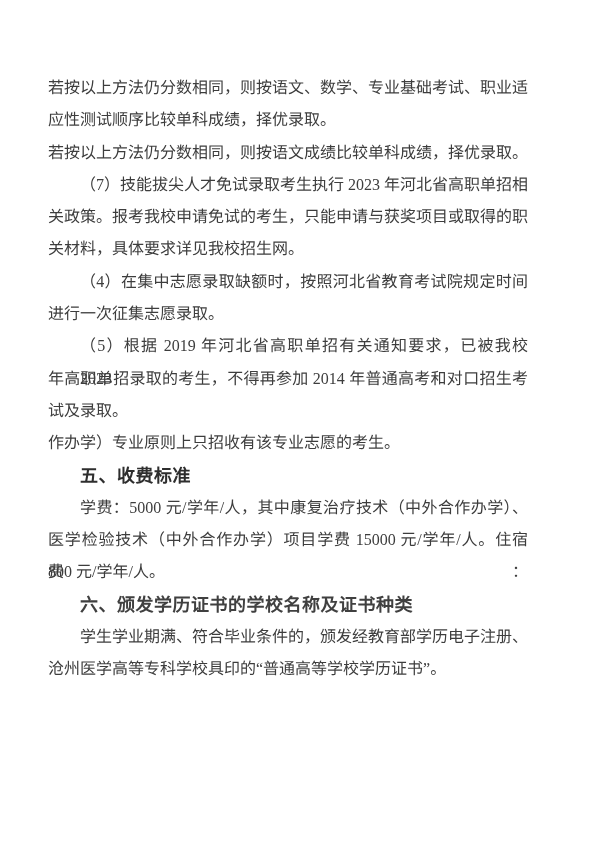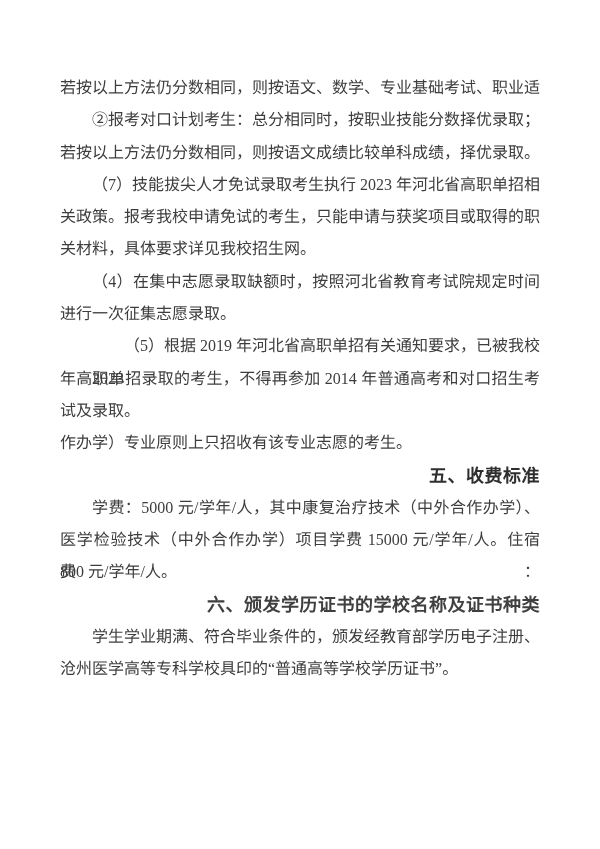--- a/index.html
+++ b/index.html
@@ -9,58 +9,57 @@
   }
   .page {
     position: relative;
     width: 600px;
     height: 849px;
     background: #ffffff;
     overflow: hidden;
   }
   .doc-body {
     position: absolute;
-    left: 60px;
+    left: 48px;
     top: 72px;
     width: 480px;
   }
   .line {
     height: 32.3px;
     line-height: 32.3px;
     font-size: 16px;
     font-family: "Liberation Serif", "DejaVu Serif", serif;
     color: #3d3d3d;
     white-space: nowrap;
     text-align: left;
   }
   .line.justify {
     white-space: normal;
     text-align: justify;
     text-align-last: justify;
     text-justify: inter-character;
   }
   .line.indent {
     padding-left: 32px;
-    text-align: right;
   }
   .line.heading {
     font-family: "Liberation Sans", "DejaVu Sans", sans-serif;
     font-weight: 700;
     font-size: 18px;
     letter-spacing: 0.5px;
     color: #2e2e2e;
   }
 </style>
 </head>
 <body>
 
 <div class="page">
   <div class="doc-body" style="color: rgb(61, 61, 61);">
       <div class="line justify">若按以上方法仍分数相同，则按语文、数学、专业基础考试、职业适</div>
-      <div class="line indent justify">②报考对口计划考生：总分相同时，按职业技能分数择优录取；</div>
+      <div class="line">应性测试顺序比较单科成绩，择优录取。</div>
       <div class="line justify">若按以上方法仍分数相同，则按语文成绩比较单科成绩，择优录取。</div>
       <div class="line indent justify">（7）技能拔尖人才免试录取考生执行 2023 年河北省高职单招相</div>
       <div class="line justify">关政策。报考我校申请免试的考生，只能申请与获奖项目或取得的职</div>
       <div class="line">关材料，具体要求详见我校招生网。</div>
       <div class="line indent justify">（4）在集中志愿录取缺额时，按照河北省教育考试院规定时间</div>
       <div class="line">进行一次征集志愿录取。</div>
       <div class="line indent justify">（5）根据 2019 年河北省高职单招有关通知要求，已被我校 2023</div>
       <div class="line justify">年高职单招录取的考生，不得再参加 2014 年普通高考和对口招生考</div>
       <div class="line">试及录取。</div>
       <div class="line">作办学）专业原则上只招收有该专业志愿的考生。</div>

